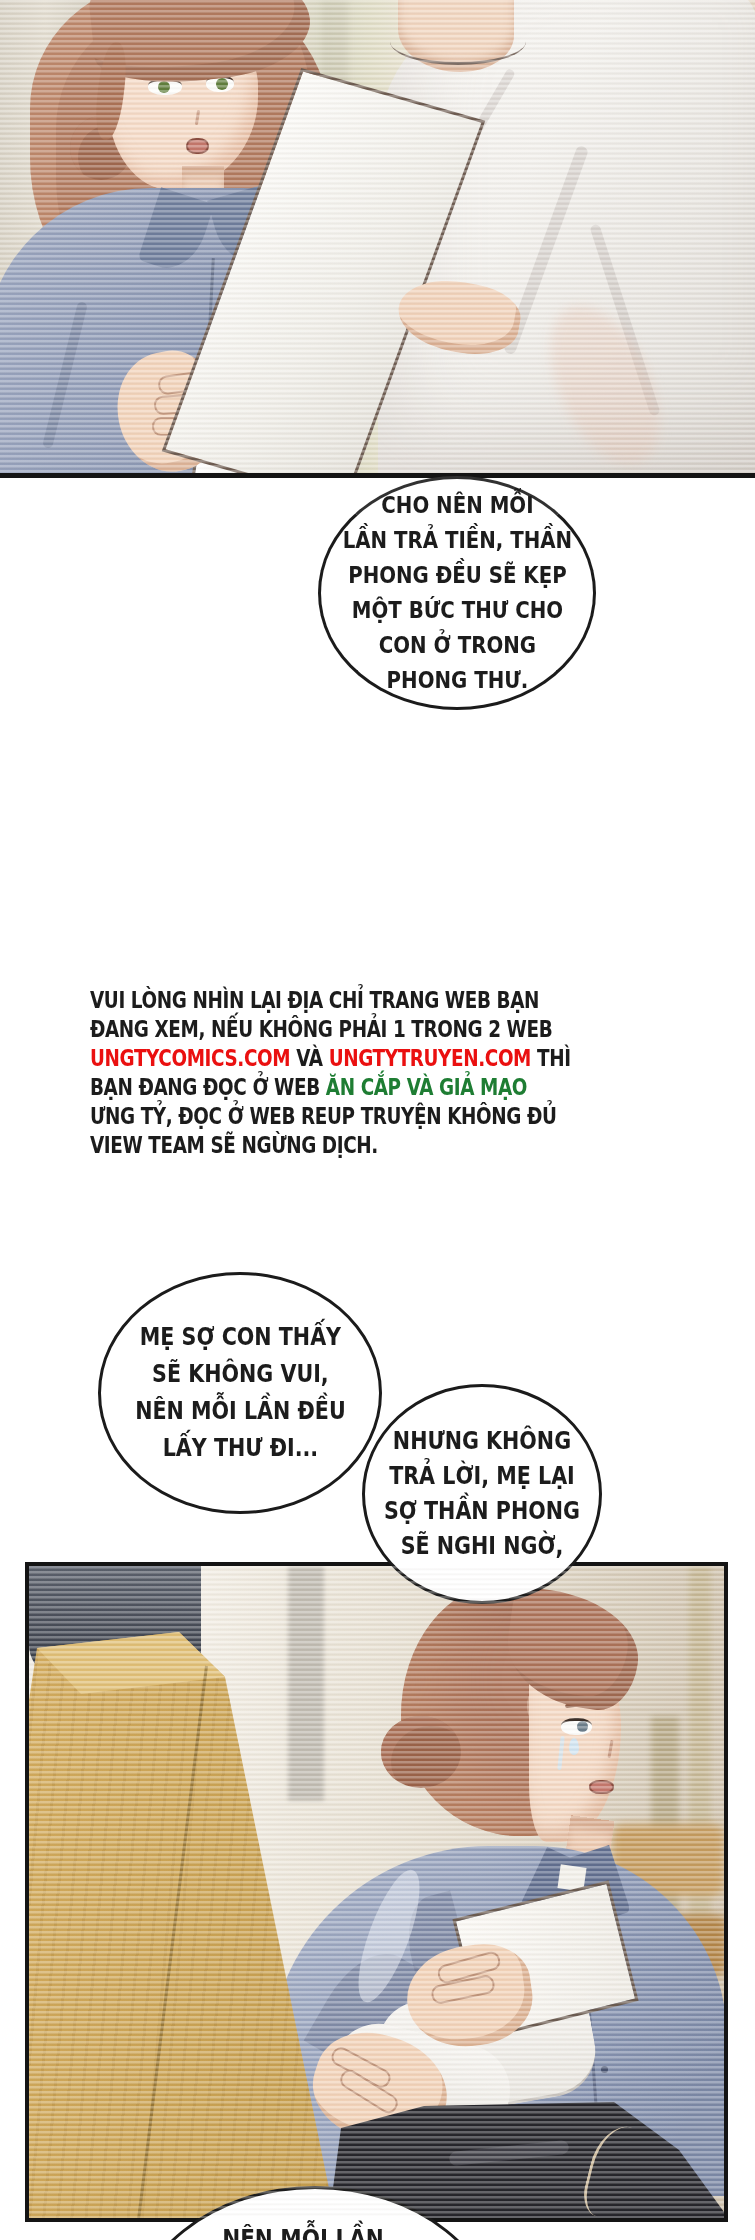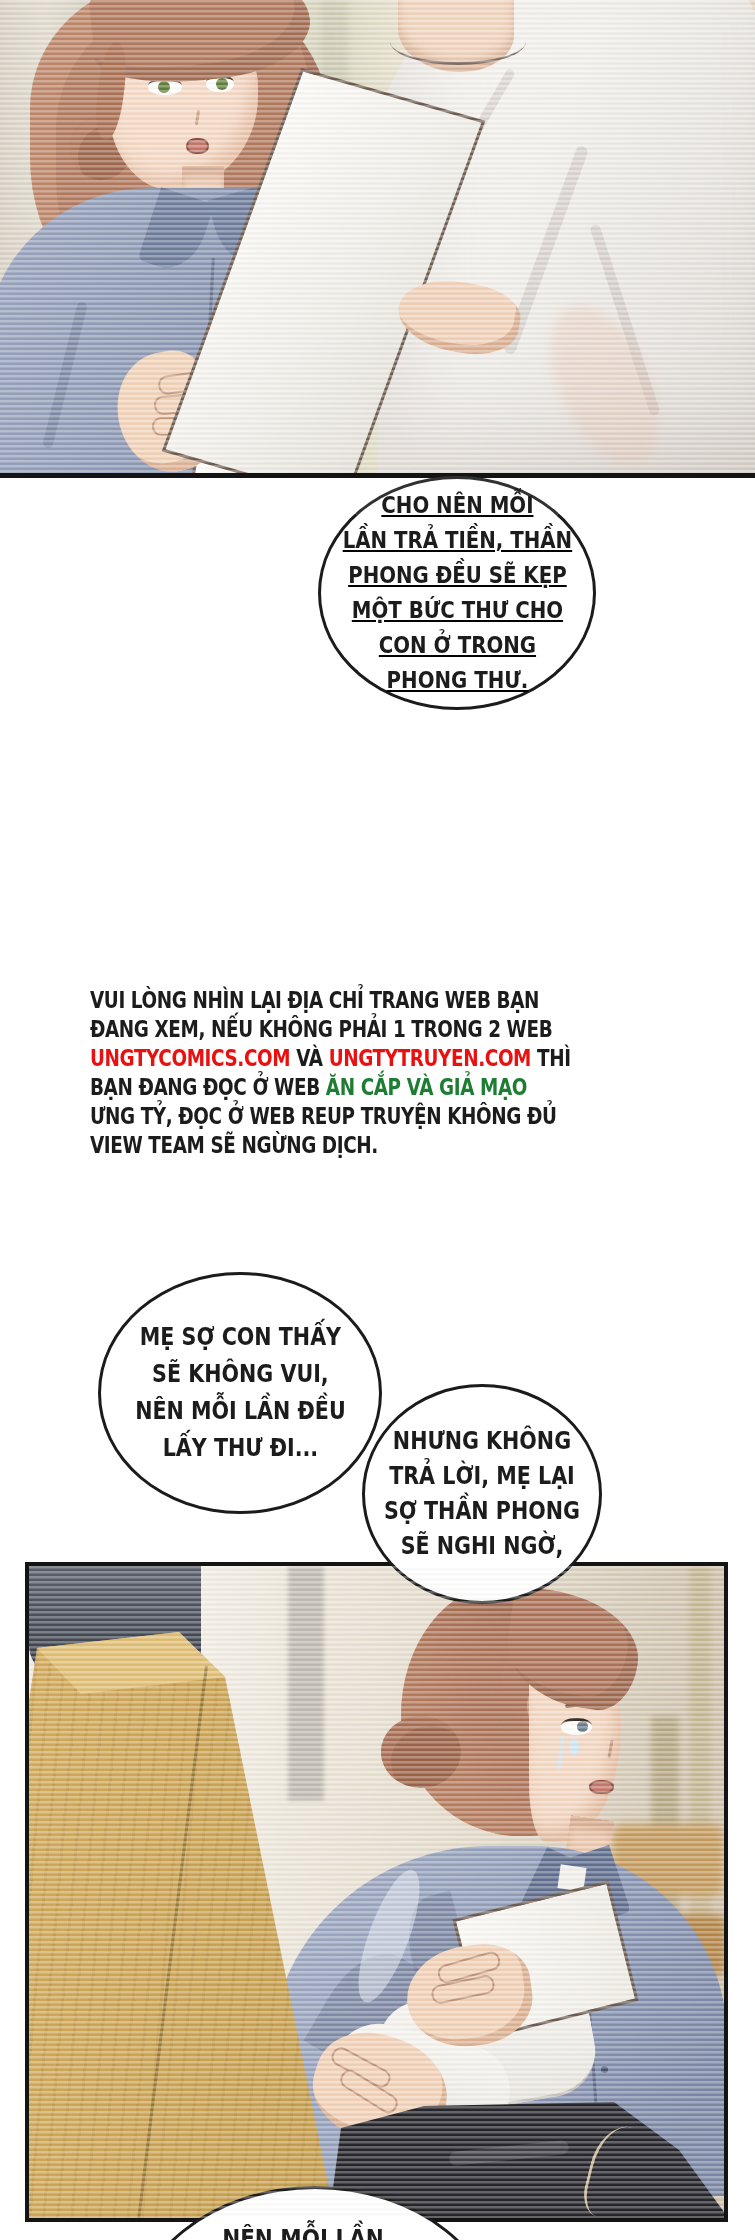--- a/index.html
+++ b/index.html
@@ -178,21 +178,21 @@
     background:repeating-linear-gradient(95deg,rgba(150,110,40,.16) 0 3px,rgba(255,255,255,0) 3px 14px);
     clip-path:polygon(8px 82px,150px 66px,196px 111px,306px 652px,0 652px,0 134px);}
   .p2-cabinet-top{left:0;top:0;width:695px;height:652px;background:#e0be74;
     clip-path:polygon(8px 82px,150px 66px,196px 111px,52px 128px);}
   .p2-cabinet-seam{left:176px;top:100px;width:3px;height:556px;background:rgba(115,85,28,.55);
     transform:rotate(7deg);transform-origin:top center;}
 
   
   .bubble{position:absolute;background:#ffffff;border:3px solid #1b1b1b;border-radius:50%;z-index:30;
     display:flex;align-items:center;justify-content:center;}
-  #bubble1{left:318px;top:476px;width:272px;height:228px;border-top-color:rgba(27,27,27,.9);text-decoration:underline;}
+  #bubble1{left:318px;top:476px;width:272px;height:228px;border-top-color:rgba(27,27,27,.9);}
   #bubble2{left:98px;top:1272px;width:278px;height:236px;}
   #bubble3{left:362px;top:1384px;width:234px;height:214px;z-index:31;}
   #bubble4{left:128px;top:2186px;width:368px;height:292px;z-index:40;align-items:flex-start;}
   .bubble-text{text-align:center;font-weight:bold;color:#1c1c1c;transform:scaleX(.86);}
   #bubble1 .bubble-text{font-size:23px;line-height:35px;}
   #bubble2 .bubble-text{font-size:24px;line-height:37px;}
   #bubble3 .bubble-text{font-size:24px;line-height:35px;}
   #bubble4 .bubble-text{font-size:25px;line-height:36px;margin-top:32px;}
   .tl{white-space:nowrap;}
 

